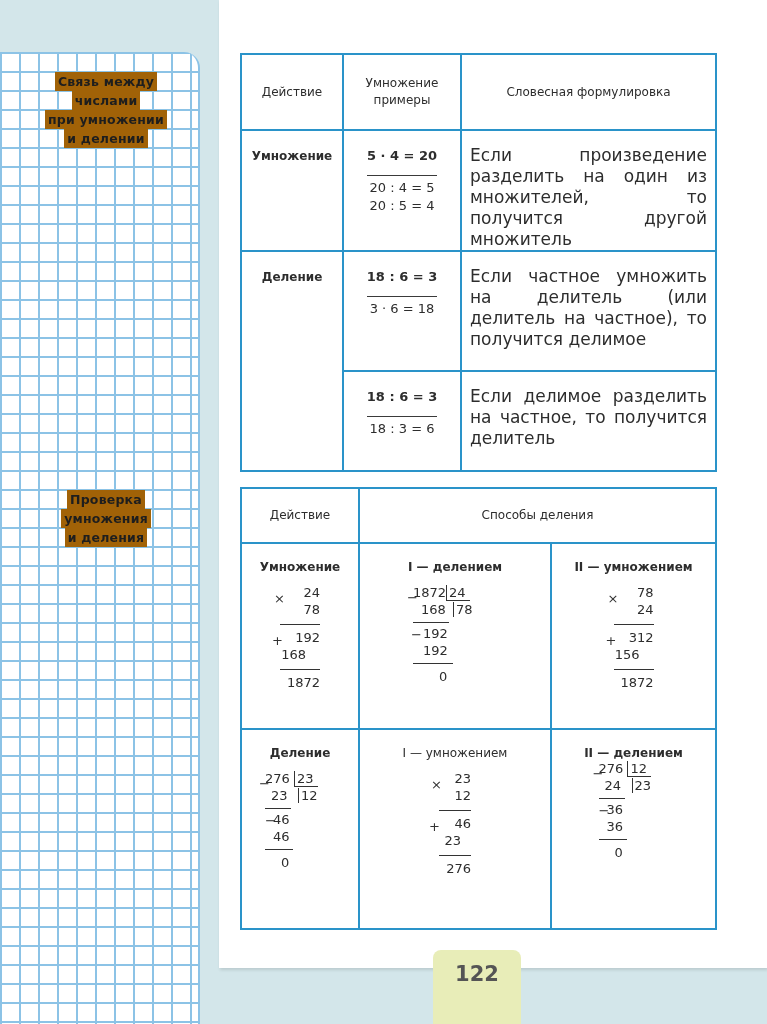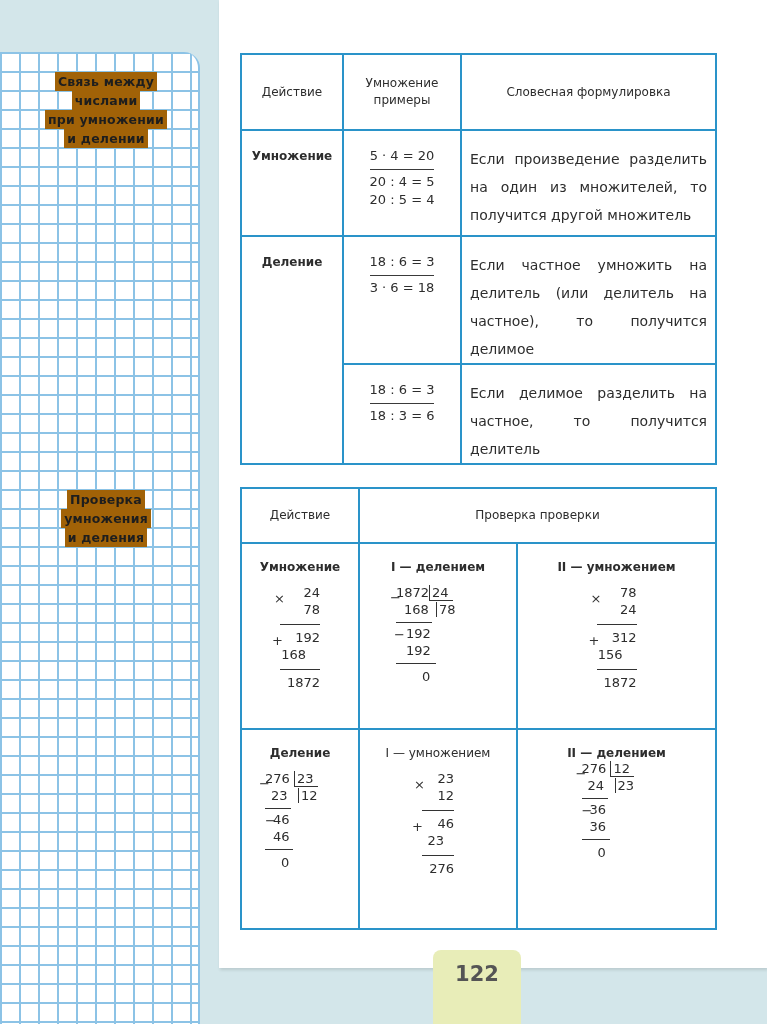--- a/index.html
+++ b/index.html
@@ -35,22 +35,22 @@
   }
   table.tbl {
     position: absolute; border-collapse: collapse;
     border: 2.5px solid #2a93c9; font-size: 12px; color: #2d2d2d;
   }
   table.tbl td, table.tbl th {
     border: 2px solid #2a93c9; vertical-align: top; font-weight: normal;
   }
   .hdr { text-align: center; vertical-align: middle !important; line-height: 17px; }
   .eq-block { display: inline-block; text-align: center; font-size: 13px; line-height: 18px; }
-  .eq-top { border-bottom: 1.5px solid #3a3a3a; padding-bottom: 4px; margin-bottom: 3px; }
-  .formula { text-align: justify; line-height: 28px; font-size: 14px; font-weight: 600; }
+  .eq-top { border-bottom: 1.5px solid #3a3a3a; padding-bottom: 10px; margin-bottom: 3px; font-weight: bold; }
+  .formula { text-align: justify; line-height: 21px; font-size: 17px; font-weight: 600; }
   .mono-calc { font-size: 13px; line-height: 17px; display: inline-block; text-align: right; position: relative; }
   .calc-row { position: relative; white-space: pre; }
   .ul { border-bottom: 1.2px solid #333; }
   .sign { position: absolute; font-size: 13px; color: #333; }
   .page-badge {
     position: absolute; left: 433px; top: 950px; width: 88px; height: 74px;
     background: #e8edb8; border-radius: 8px 8px 0 0;
     text-align: center; font-weight: bold; font-size: 21px; color: #555;
     padding-top: 12px;
   }
@@ -112,37 +112,37 @@
     </td>
     <td class="formula" style="padding:14px 8px 0 8px;">Если делимое разделить на частное, то получится делитель</td>
   </tr>
 </tbody>
   </table>
 
 <table class="tbl" style="left:240px; top:487px; width:477px;">
   <tbody>
       <tr style="height:55px;">
     <th class="hdr" style="width:118px;">Действие</th>
-    <th class="hdr" colspan="2">Проверка проверки</th>
+    <th class="hdr" colspan="2">Способы деления</th>
   </tr>
 
   <tr style="height:186px;">
     <td style="text-align:center; padding-top:16px;">
       <div style="font-weight:600; margin-bottom:10px;">Умножение</div>
       <div class="mono-calc" style="width:40px;">
         <span class="sign" style="left:-6px; top:6px;">×</span>
         <div class="calc-row">24</div>
         <div class="calc-row ul" style="padding-bottom:6px;">78</div>
         <span class="sign" style="left:-8px; top:48px;">+</span>
         <div class="calc-row" style="padding-top:4px;">192</div>
         <div class="calc-row ul" style="padding-bottom:6px; padding-right:14px;">168</div>
         <div class="calc-row" style="padding-top:4px;">1872</div>
       </div>
     </td>
-    <td style="text-align:center; padding-top:16px; width:158px;">
+    <td style="text-align:center; padding-top:16px; width:192px;">
       <div style="font-weight:600; margin-bottom:10px;">I — делением</div>
       <div class="mono-calc" style="text-align:left; width:84px;">
         <span class="sign" style="left:-6px; top:5px;">−</span>
         <div class="calc-row"><span>1872</span><span style="border-left:1.5px solid #333; border-bottom:1.5px solid #333; padding:0 4px 0 2px;">24</span></div>
         <div class="calc-row"><span class="ul" style="display:inline-block; width:36px; padding-left:8px; padding-bottom:4px;">168</span><span style="border-left:1.5px solid #333; margin-left:4px; padding-left:2px;">78</span></div>
         <span class="sign" style="left:-2px; top:42px;">−</span>
         <div class="calc-row" style="padding-left:10px; padding-top:2px;">192</div>
         <div class="calc-row ul" style="padding-left:10px; width:40px; padding-bottom:4px;">192</div>
         <div class="calc-row" style="padding-left:26px; padding-top:4px;">0</div>
       </div>

